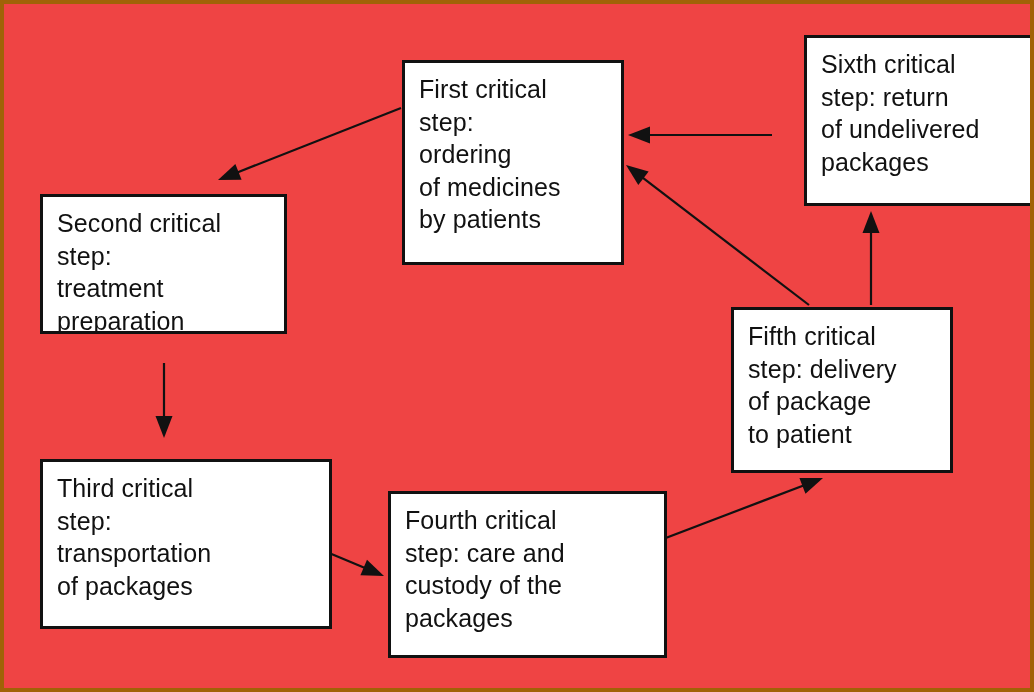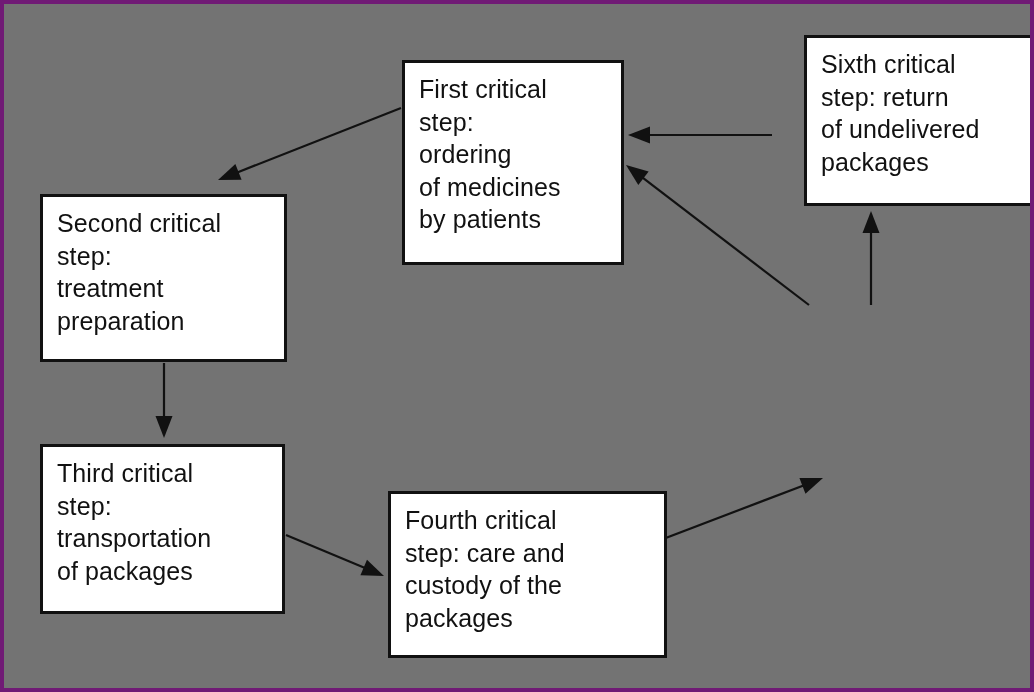--- a/index.html
+++ b/index.html
@@ -4,23 +4,23 @@
 <style>
   html, body {
     margin: 0;
     padding: 0;
     background: #ffffff;
   }
   #canvas {
     position: relative;
     width: 1034px;
     height: 692px;
-    background: #737373;
+    background: #ef4444;
     box-sizing: border-box;
-    border: 4px solid #701a75;
+    border: 4px solid #a16207;
     overflow: hidden;
     font-family: "Liberation Sans", sans-serif;
   }
   #arrow-layer {
     position: absolute;
     left: 0;
     top: 0;
     width: 1034px;
     height: 692px;
     pointer-events: none;
@@ -71,29 +71,33 @@
       <g>
         <line x1="768" y1="131" x2="642" y2="131" stroke="#111111" stroke-width="2.2"></line>
         <polygon points="624,131 646,122.5 646,139.5" fill="#111111"></polygon>
       </g>
     </svg>
 <div class="node" style="left: 398px; top: 56px; width: 222px; height: 205px; border-color: rgb(17, 17, 17);">First critical
 step:
 ordering
 of medicines
 by patients</div>
-    <div class="node" style="left: 36px; top: 190px; width: 247px; height: 168px; border-color: rgb(17, 17, 17);">Second critical
+    <div class="node" style="left: 36px; top: 190px; width: 247px; height: 140px; border-color: rgb(17, 17, 17);">Second critical
 step:
 treatment
 preparation</div>
-    <div class="node" style="left: 36px; top: 440px; width: 245px; height: 170px; border-color: rgb(17, 17, 17);">Third critical
+    <div class="node" style="left: 36px; top: 455px; width: 292px; height: 170px; border-color: rgb(17, 17, 17);">Third critical
 step:
 transportation
 of packages</div>
     <div class="node" style="left: 384px; top: 487px; width: 279px; height: 167px; border-color: rgb(17, 17, 17);">Fourth critical
 step: care and
 custody of the
 packages</div>
+    <div class="node" style="left: 727px; top: 303px; width: 222px; height: 166px; border-color: rgb(17, 17, 17);">Fifth critical
+step: delivery
+of package
+to patient</div>
     <div class="node" style="left: 800px; top: 31px; width: 232px; height: 171px; border-color: rgb(17, 17, 17);">Sixth critical
 step: return
 of undelivered
 packages</div>
   </div>
 
 </body></html>

